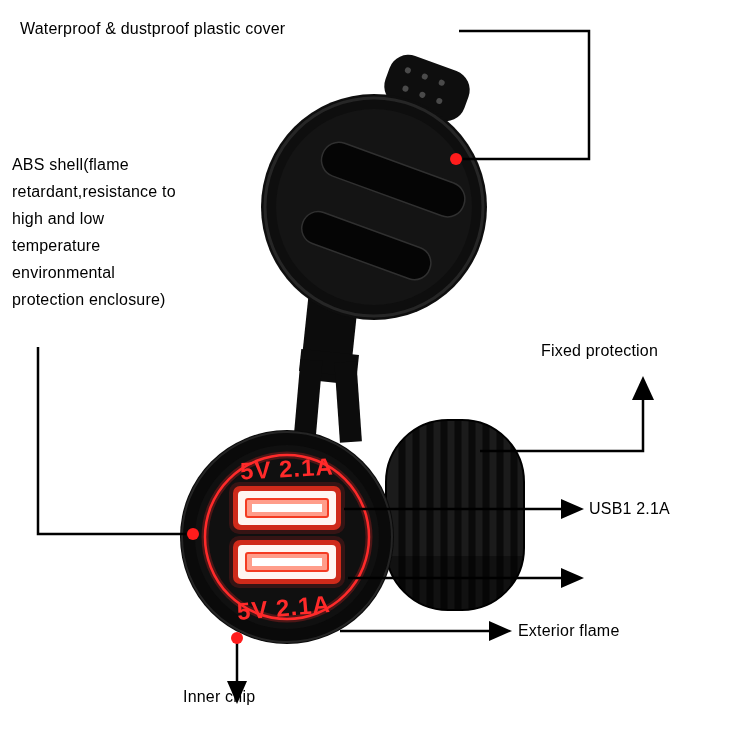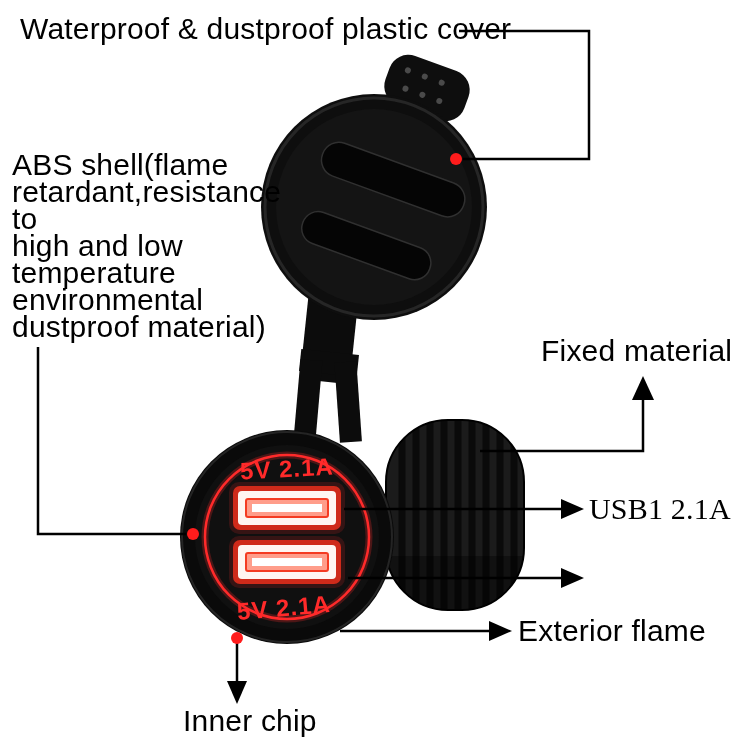--- a/index.html
+++ b/index.html
@@ -7,21 +7,21 @@
   body {
     width:750px; height:750px;
     position:relative; overflow:hidden;
     font-family:"Liberation Sans", sans-serif;
   }
   .stage { position:absolute; inset:0; width:750px; height:750px; }
   svg.art { position:absolute; left:0; top:0; display:block; }
   .label {
     position:absolute;
     color:#000;
-    font-size:30px;
+    font-size:16px;
     line-height:28px;
     white-space:pre-line;
     letter-spacing:0.2px;
   }
   .label.multiline { line-height:27px; }
 </style>
 </head>
 <body>
 
 <div class="stage">
@@ -132,24 +132,24 @@
     </g>
   </svg>
 
   <div class="label" style="left:20px; top:15px;">Waterproof &amp; dustproof plastic cover</div>
 
   <div class="label multiline" style="left:12px; top:151px; width:270px;">ABS shell(flame
 retardant,resistance to
 high and low
 temperature
 environmental
-dustproof material)</div>
+protection enclosure)</div>
 
-  <div class="label" style="left:541px; top:337px;">Fixed material</div>
+  <div class="label" style="left:541px; top:337px;">Fixed protection</div>
 
-  <div class="label" style="left:589px; top:495px;font-family:Liberation Serif, serif;">USB1 2.1A</div>
+  <div class="label" style="left:589px; top:495px;">USB1 2.1A</div>
 
 
   <div class="label" style="left:518px; top:617px;">Exterior flame</div>
 
-  <div class="label" style="left:183px; top:707px;text-align:center;">Inner chip</div>
+  <div class="label" style="left:183px; top:683px;text-align:center;">Inner chip</div>
 
 </div>
 
 </body></html>

